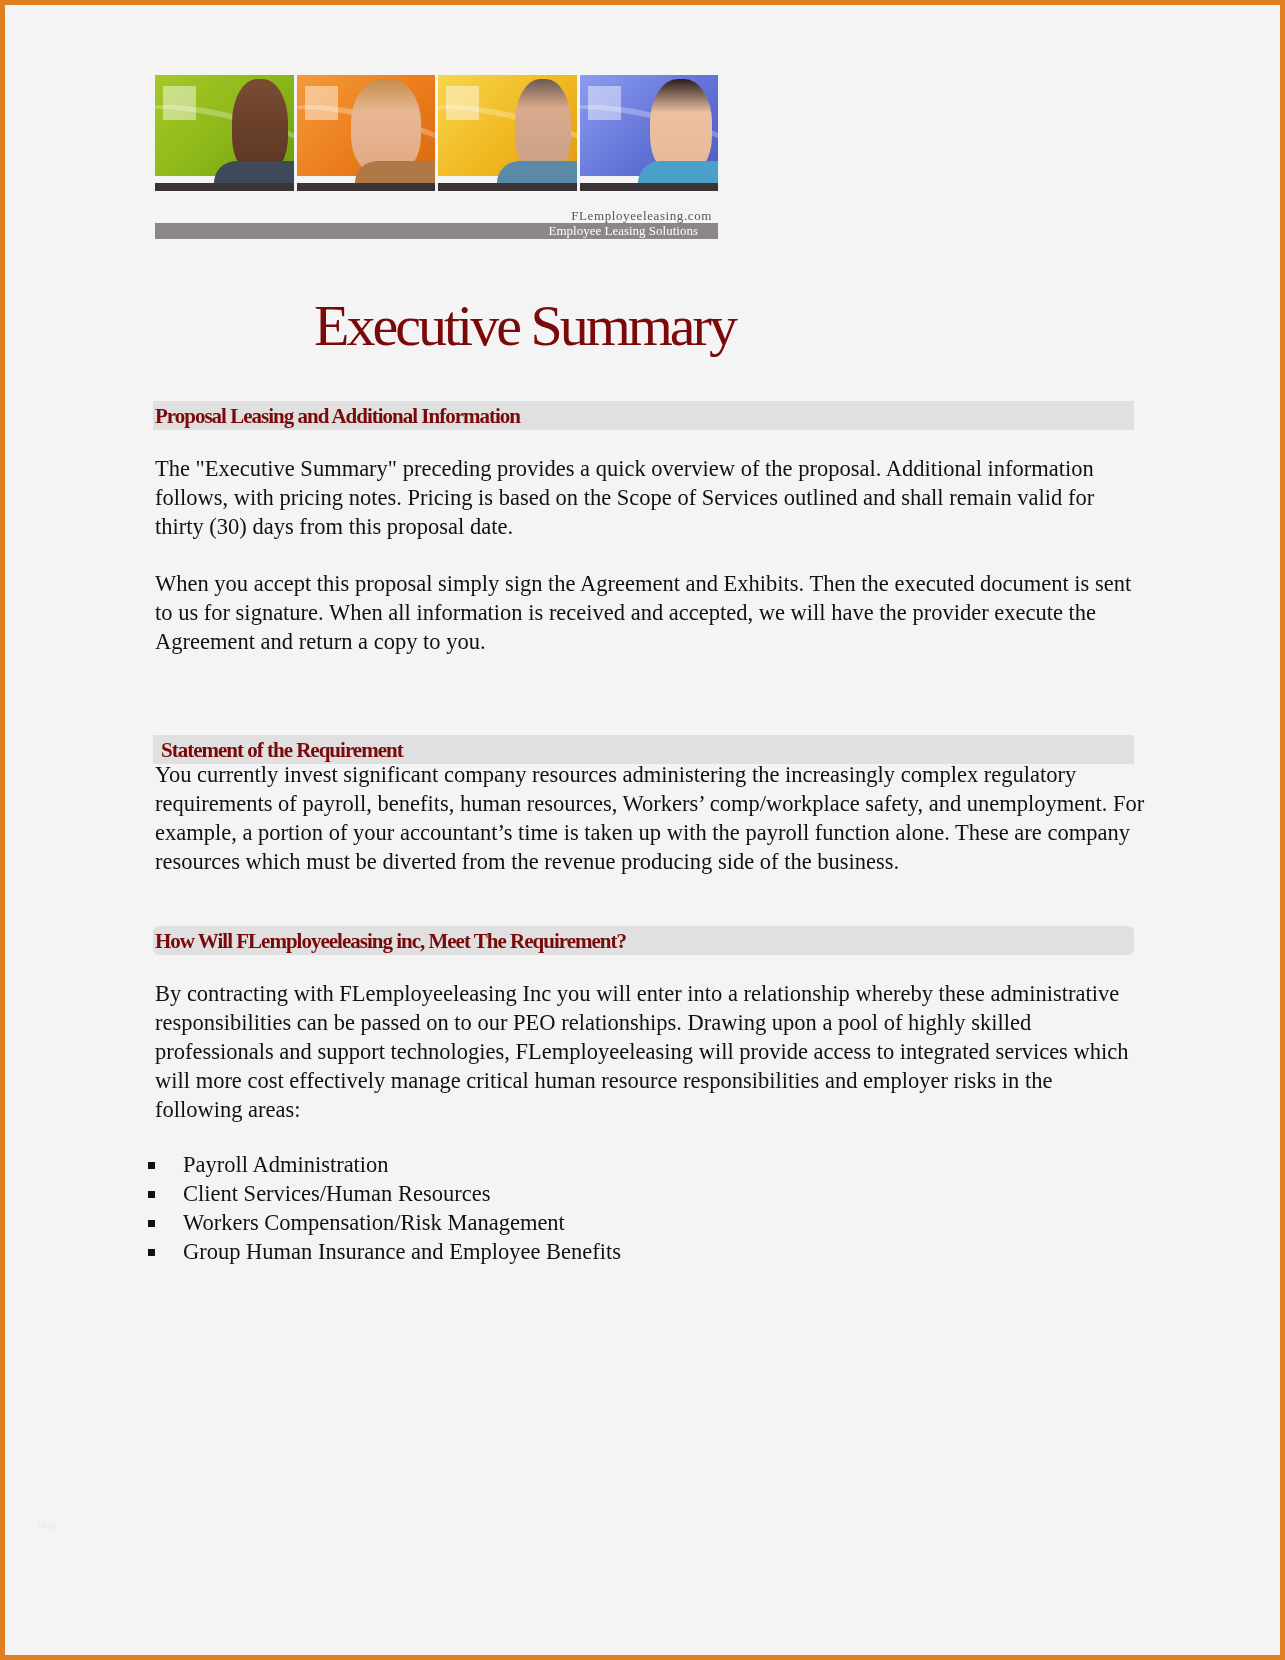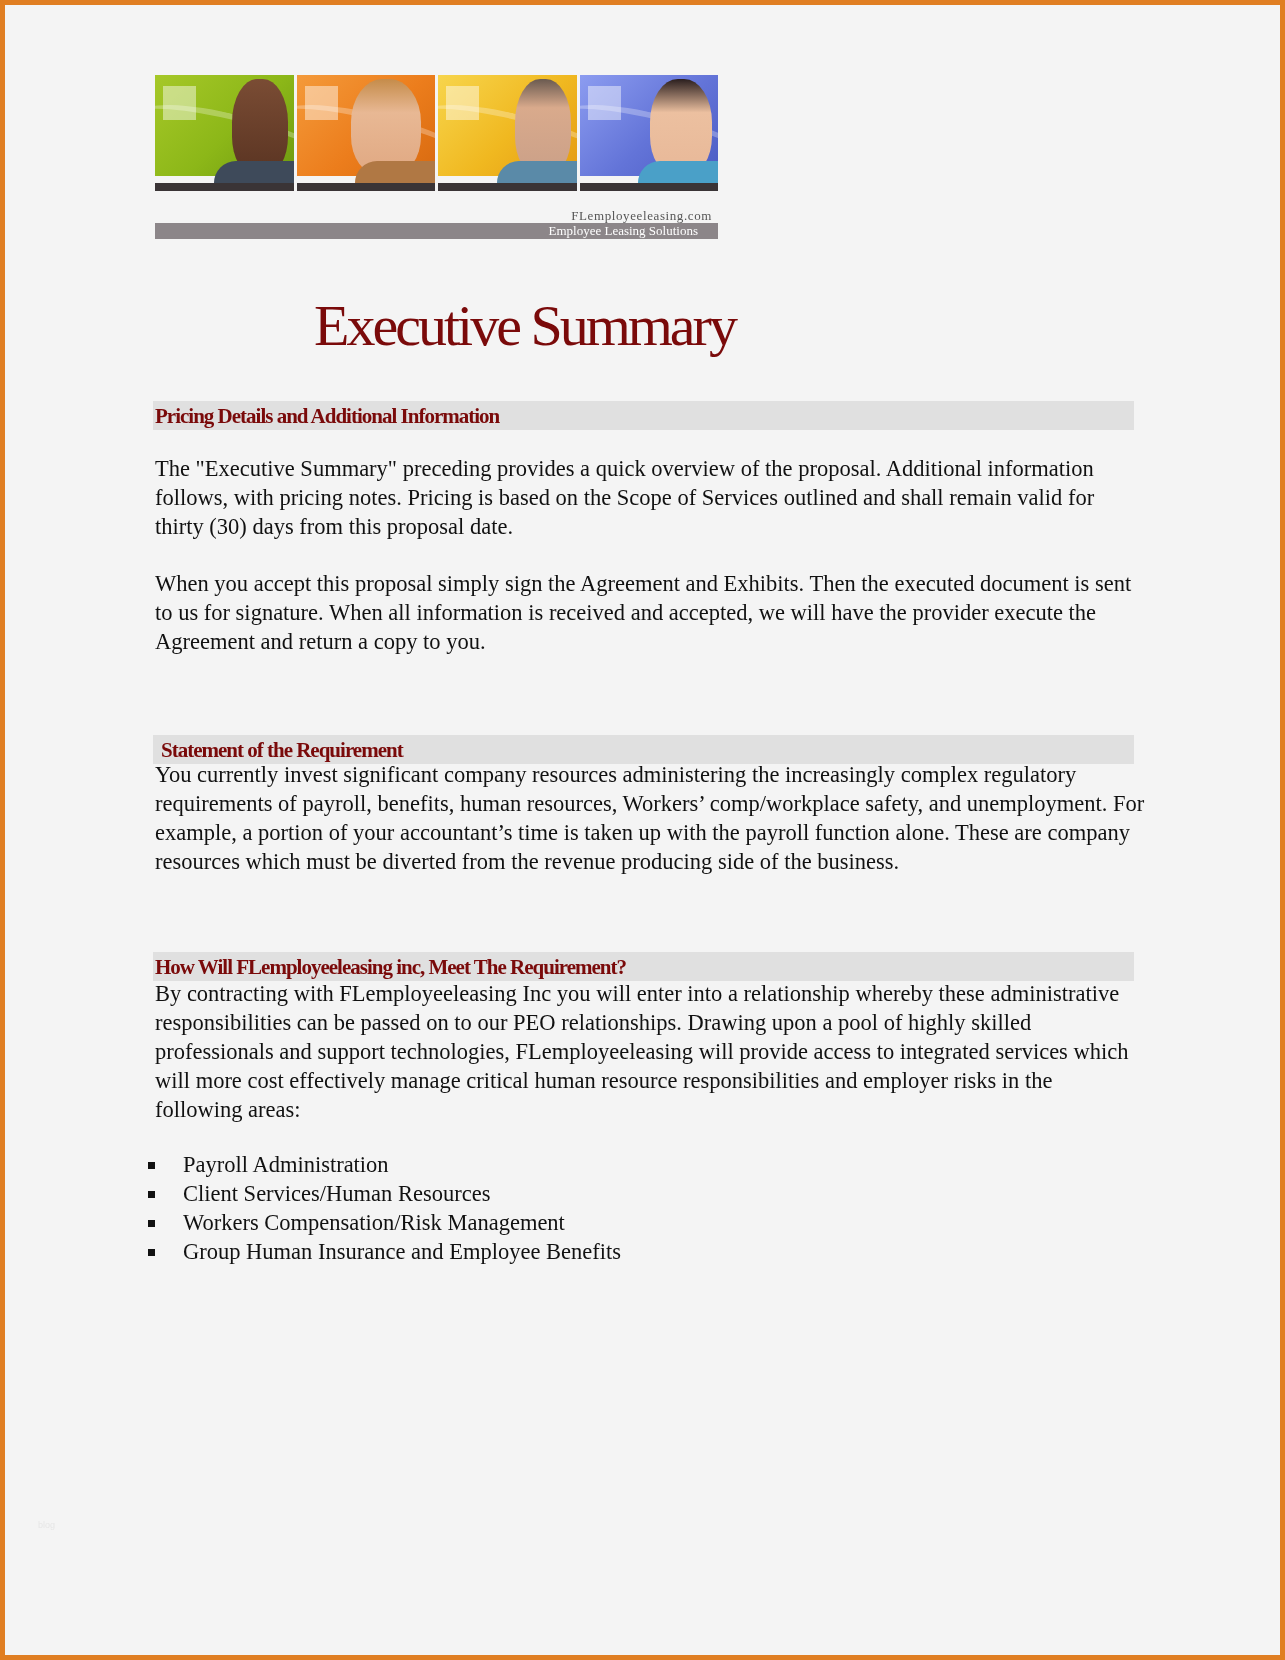--- a/index.html
+++ b/index.html
@@ -119,28 +119,28 @@
       <div class="shoulder s4"></div>
       <div class="bar"></div>
     </div>
   </div>
   <div class="greybar">Employee Leasing Solutions</div>
   <div class="url">FLemployeeleasing.com</div>
 </div>
 
 <h1 class="title">Executive Summary</h1>
 
-<div class="section-head" style="top:401px;">Pricing Details and Additional Information</div>
+<div class="section-head" style="top:401px;">Proposal Leasing and Additional Information</div>
 <p class="para" style="top:454px;">The "Executive Summary" preceding provides a quick overview of the proposal.  Additional information follows, with pricing notes.  Pricing is based on the Scope of Services outlined and shall remain valid for thirty (30) days from this proposal date.</p>
 <p class="para" style="top:569px;">When you accept this proposal simply sign the Agreement and Exhibits. Then the executed document is sent to us for signature.  When all information is received and accepted, we will have the provider execute the Agreement and return a copy to you.</p>
 
 <div class="section-head" style="top:735px;padding-left:8px;">Statement of the Requirement</div>
 <p class="para" style="top:760px;">You currently invest significant company resources administering the increasingly complex regulatory requirements of payroll, benefits, human resources, Workers’ comp/workplace safety, and unemployment.  For example, a portion of your accountant’s time is taken up with the payroll function alone.  These are company resources which must be diverted from the revenue producing side of the business.</p>
 
-<div class="section-head" style="top:952px;">How Will FLemployeeleasing inc, Meet The Requirement?</div>
+<div class="section-head" style="top:926px;border-radius:6px;">How Will FLemployeeleasing inc, Meet The Requirement?</div>
 <p class="para" style="top:979px;">By contracting with FLemployeeleasing Inc you will enter into a relationship whereby these administrative responsibilities can be passed on to our PEO relationships.  Drawing upon a pool of highly skilled professionals and support technologies, FLemployeeleasing will provide access to integrated services which will more cost effectively manage critical human resource responsibilities and employer risks in the following areas:</p>
 
 <ul class="bullets">
   <li><span class="sq-bullet"></span><span>Payroll Administration</span></li>
   <li><span class="sq-bullet"></span><span>Client Services/Human Resources</span></li>
   <li><span class="sq-bullet"></span><span>Workers Compensation/Risk Management</span></li>
   <li><span class="sq-bullet"></span><span>Group Human Insurance and Employee Benefits</span></li>
 </ul>
 
 <div class="watermark">blog</div>

